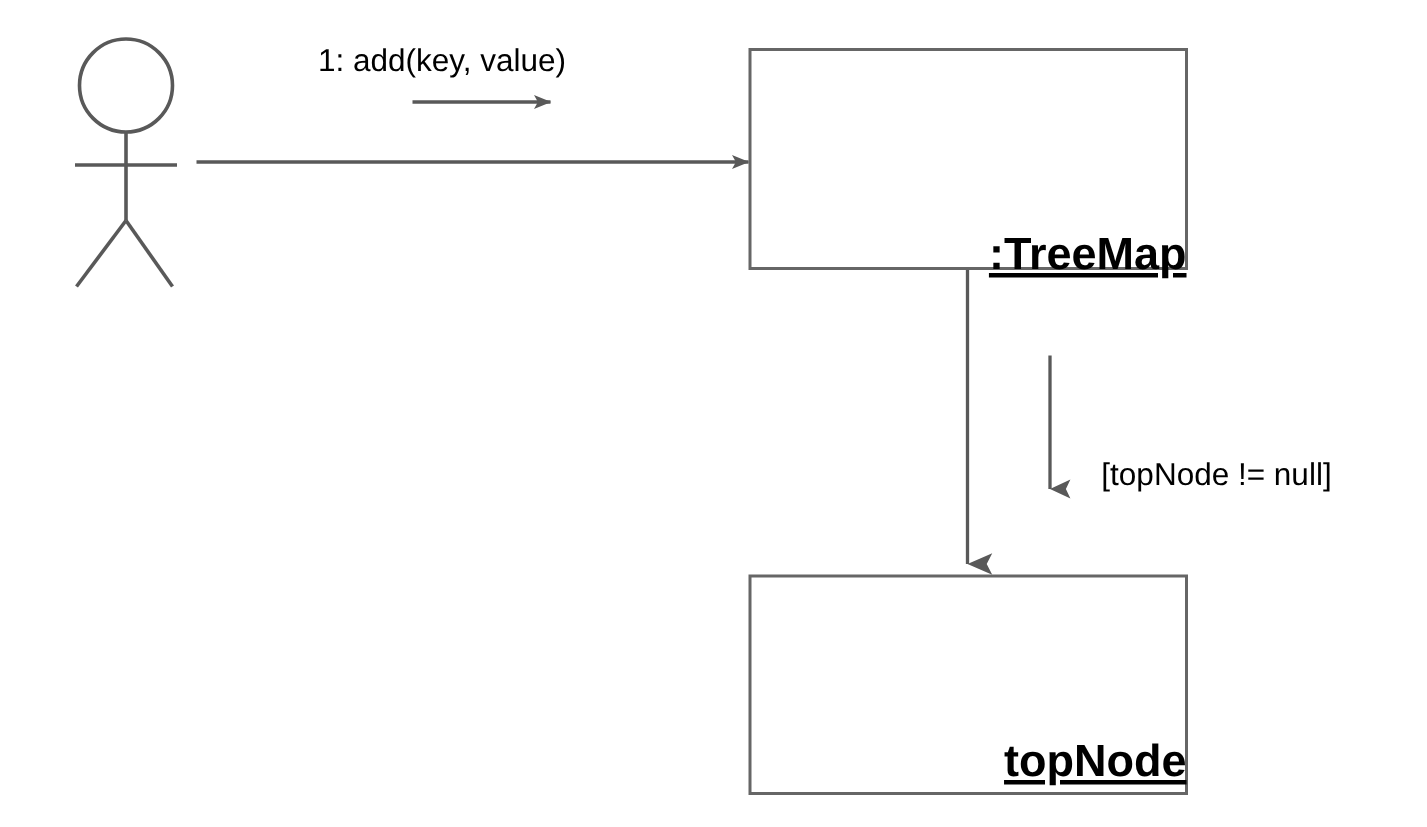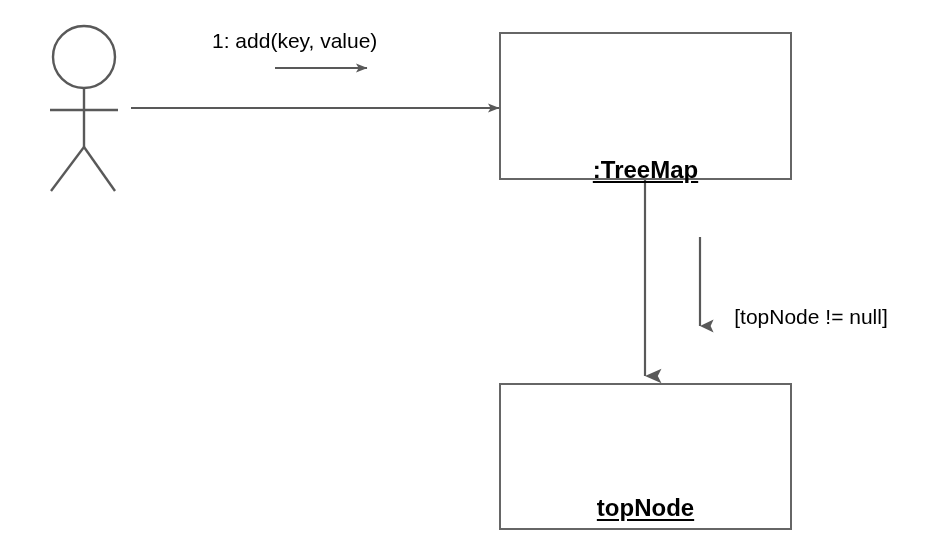--- a/index.html
+++ b/index.html
@@ -38,24 +38,24 @@
   }
   #msg2-label {
     left: 633px;
     top: 252px;
     width: 300px;
     text-align: center;
   }
   .obj-box-label {
     position: absolute;
     width: 291px;
-    text-align: center;
+    text-align: right;
     color: #000000;
     font-weight: bold;
-    font-size: 24px;
+    font-size: 30px;
     line-height: 32px;
     font-family: "Liberation Sans", sans-serif;
     white-space: pre;
   }
   .obj-box-label span {
     text-decoration: underline;
     text-underline-offset: 3px;
   }
   #treemap-box-label {
     left: 472px;

